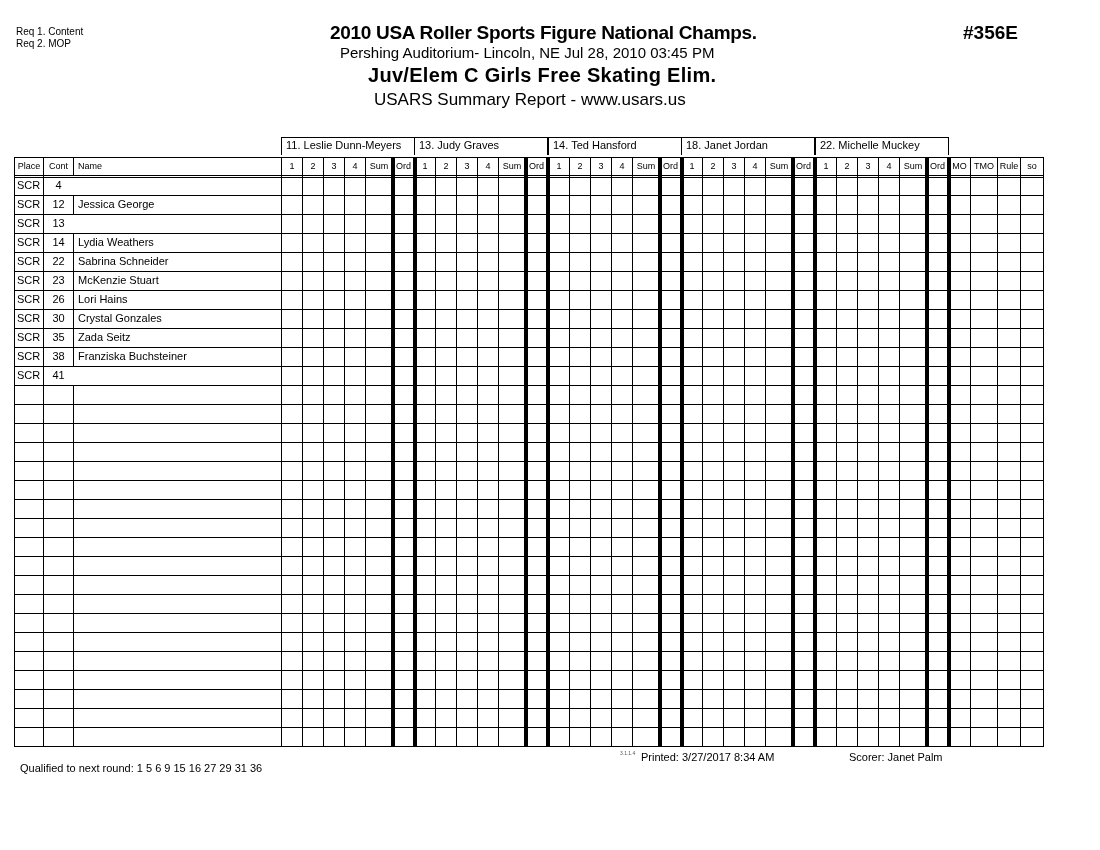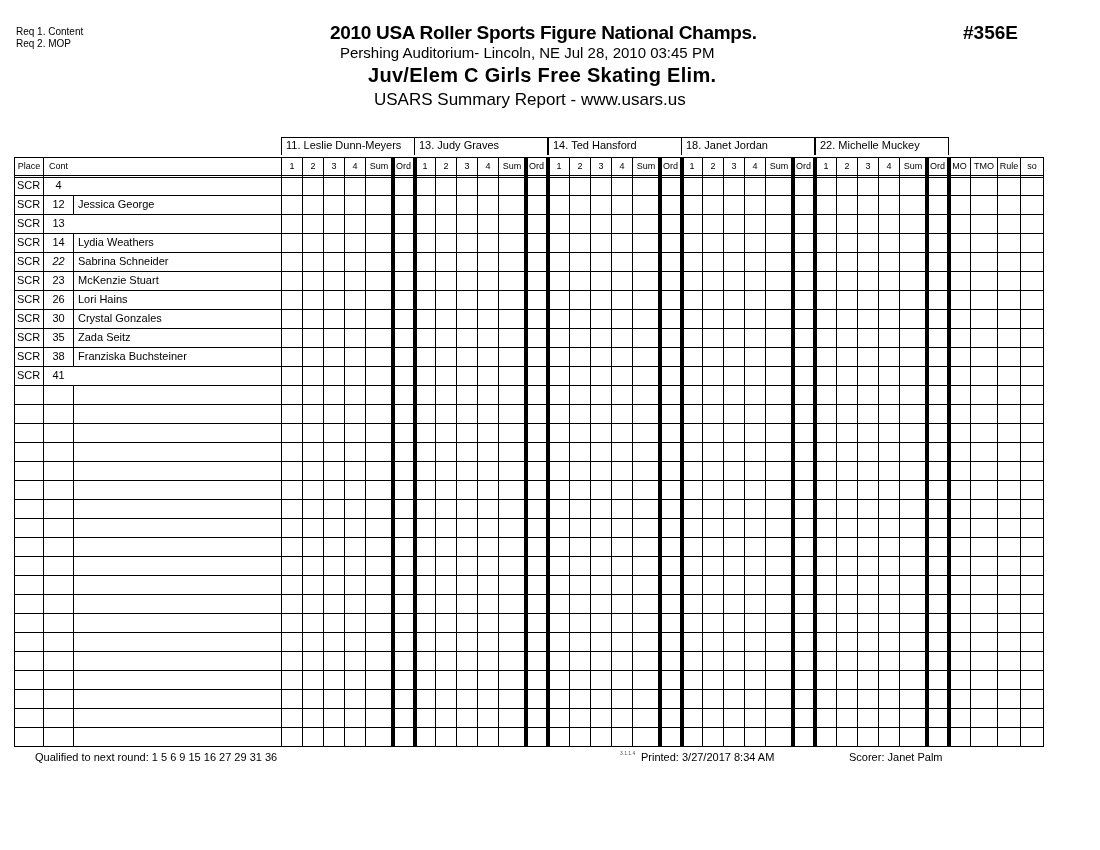--- a/index.html
+++ b/index.html
@@ -46,20 +46,21 @@
     <div class="jhead" style="left: 281px; width: 134px;">11.  Leslie Dunn-Meyers</div>
     <div class="jhead" style="left: 414px; width: 134px;">13.  Judy Graves</div>
     <div class="jhead" style="left: 548px; width: 134px;">14.  Ted Hansford</div>
     <div class="jhead" style="left: 681px; width: 134px;">18.  Janet Jordan</div>
     <div class="jhead" style="left: 815px; width: 134px;">22.  Michelle Muckey</div>
   </div>
 <div id="grid">
     <div class="row hdr" style="top: 0px;">
       <div class="cell" style="left: 0px; width: 29px;">Place</div>
       <div class="cell" style="left: 29px; width: 30px;">Cont</div>
+      <div class="cell" style="left: 59px; width: 208px; text-align: left; padding-left: 4px;">Name</div>
       <div class="cell" style="left: 267px; width: 21px;">1</div>
       <div class="cell" style="left: 288px; width: 21px;">2</div>
       <div class="cell" style="left: 309px; width: 21px;">3</div>
       <div class="cell" style="left: 330px; width: 21px;">4</div>
       <div class="cell" style="left: 351px; width: 27px;">Sum</div>
       <div class="cell" style="left: 378px; width: 22px;">Ord</div>
       <div class="cell" style="left: 400px; width: 21px;">1</div>
       <div class="cell" style="left: 421px; width: 21px;">2</div>
       <div class="cell" style="left: 442px; width: 21px;">3</div>
       <div class="cell" style="left: 463px; width: 21px;">4</div>
@@ -237,21 +238,21 @@
       <div class="cell" style="left: 864px; width: 21px;"></div>
       <div class="cell" style="left: 885px; width: 27px;"></div>
       <div class="cell" style="left: 912px; width: 22px;"></div>
       <div class="cell" style="left: 934px; width: 22px;"></div>
       <div class="cell" style="left: 956px; width: 27px;"></div>
       <div class="cell" style="left: 983px; width: 23px;"></div>
       <div class="cell" style="left: 1006px; width: 23px;"></div>
     </div>
     <div class="row" style="top: 95px;">
       <div class="cell c-center" style="left: 0px; width: 29px; text-align: left; padding-left: 2px;">SCR</div>
-      <div class="cell c-center" style="left: 29px; width: 30px; font-style: italic;">22</div>
+      <div class="cell c-center" style="left: 29px; width: 30px;">22</div>
       <div class="cell c-left" style="left: 59px; width: 208px;">Sabrina Schneider</div>
       <div class="cell" style="left: 267px; width: 21px;"></div>
       <div class="cell" style="left: 288px; width: 21px;"></div>
       <div class="cell" style="left: 309px; width: 21px;"></div>
       <div class="cell" style="left: 330px; width: 21px;"></div>
       <div class="cell" style="left: 351px; width: 27px;"></div>
       <div class="cell" style="left: 378px; width: 22px;"></div>
       <div class="cell" style="left: 400px; width: 21px;"></div>
       <div class="cell" style="left: 421px; width: 21px;"></div>
       <div class="cell" style="left: 442px; width: 21px;"></div>
@@ -1294,16 +1295,16 @@
     <div class="thick" style="left: 510px; top: 0px; height: 589px;"></div>
     <div class="thick" style="left: 532px; top: 0px; height: 589px;"></div>
     <div class="thick" style="left: 644px; top: 0px; height: 589px;"></div>
     <div class="thick" style="left: 666px; top: 0px; height: 589px;"></div>
     <div class="thick" style="left: 777px; top: 0px; height: 589px;"></div>
     <div class="thick" style="left: 799px; top: 0px; height: 589px;"></div>
     <div class="thick" style="left: 911px; top: 0px; height: 589px;"></div>
     <div class="thick" style="left: 933px; top: 0px; height: 589px;"></div>
   </div>
 
-<div class="abs foot" style="left:35px;">Qualified to next round:   1 5 6 9 15 16 27 29 31 36</div>
+<div class="abs foot" style="left:20px;margin-top:11px;">Qualified to next round:   1 5 6 9 15 16 27 29 31 36</div>
 <div id="tiny" class="abs">3.1.1.4</div>
 <div class="abs foot" style="left:641px;">Printed:  3/27/2017  8:34 AM</div>
 <div class="abs foot" style="left:849px;">Scorer:   Janet Palm</div>
 
 </body></html>

